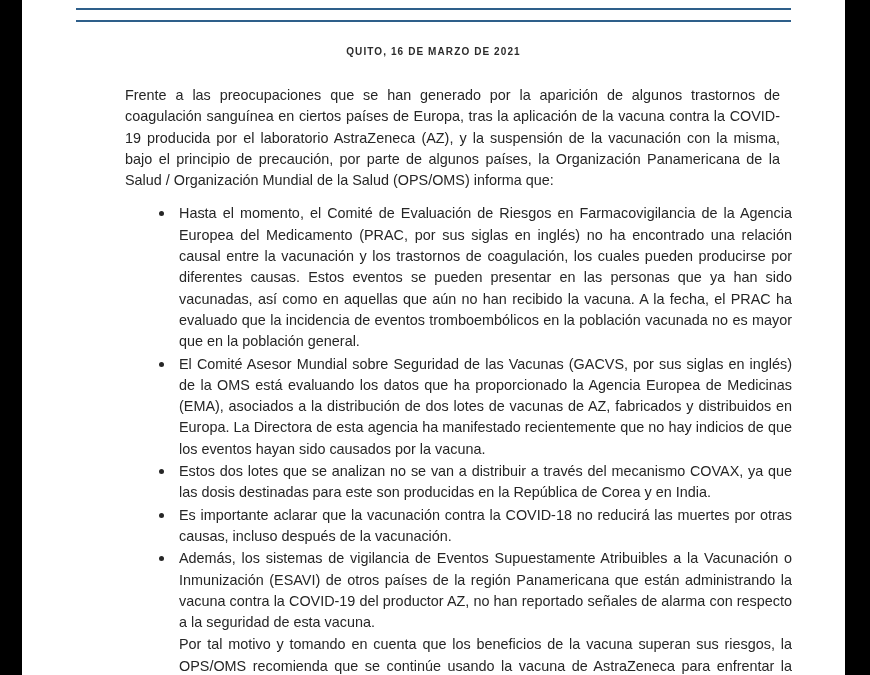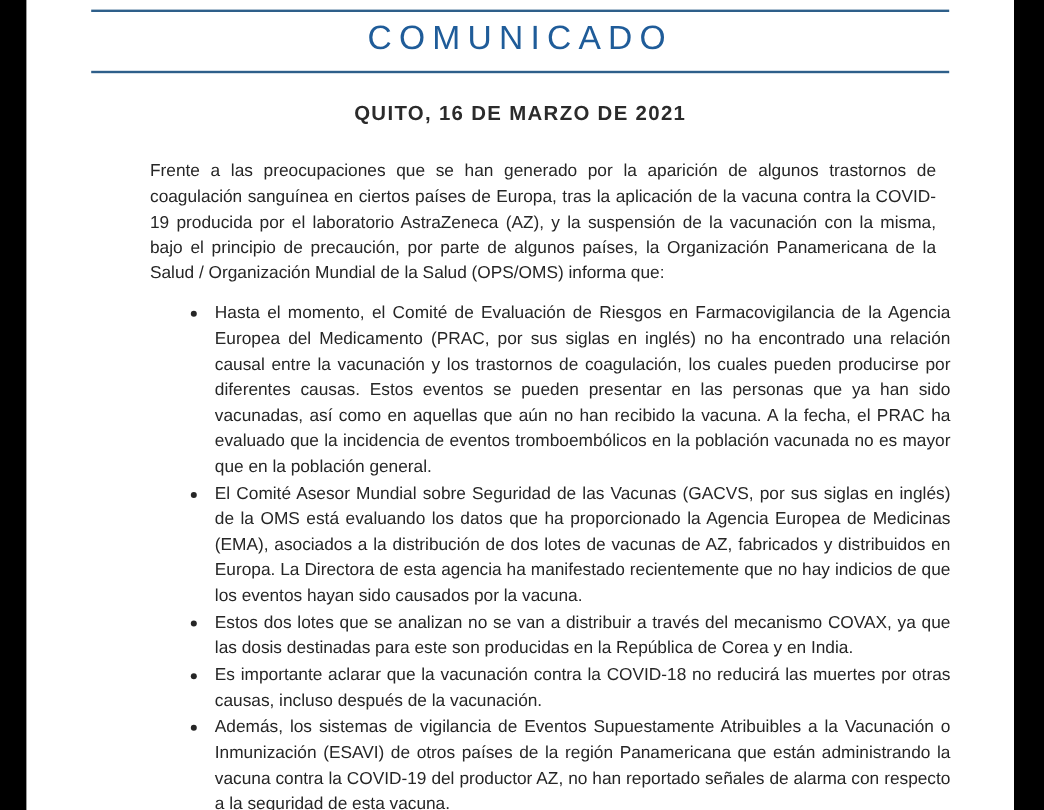--- a/index.html
+++ b/index.html
@@ -48,21 +48,21 @@
     font-weight: 400;
     letter-spacing: 6px;
     line-height: 35px;
     padding-top: 4px;
     font-family: "Liberation Sans", sans-serif;
   }
 
   .doc-date {
     text-align: center;
     color: #2B2B2B;
-    font-size: 17px;
+    font-size: 10px;
     font-weight: 700;
     letter-spacing: 1.1px;
     margin-top: 24px;
   }
 
   
   .body-area {
     margin-top: 28px;
     padding-left: 91px;   
     padding-right: 53px;  
@@ -102,21 +102,20 @@
 <body>
 
 <div class="viewport">
 
   <div class="letterbox-left"></div>
 
   <div class="page">
 
     <div class="rule rule-top"></div>
 
-    <div class="doc-title">COMUNICADO</div>
 
     <div class="rule rule-bottom"></div>
 
     <div class="doc-date">QUITO, 16 DE MARZO DE 2021</div>
 
     <div class="body-area">
 
       <p class="intro">Frente a las preocupaciones que se han generado por la aparición de algunos trastornos de coagulación sanguínea en ciertos países de Europa, tras la aplicación de la vacuna contra la COVID-19 producida por el laboratorio AstraZeneca (AZ), y la suspensión de la vacunación con la misma, bajo el principio de precaución, por parte de algunos países, la Organización Panamericana de la Salud / Organización Mundial de la Salud (OPS/OMS) informa que:</p>
 
       <ul class="bullets">

